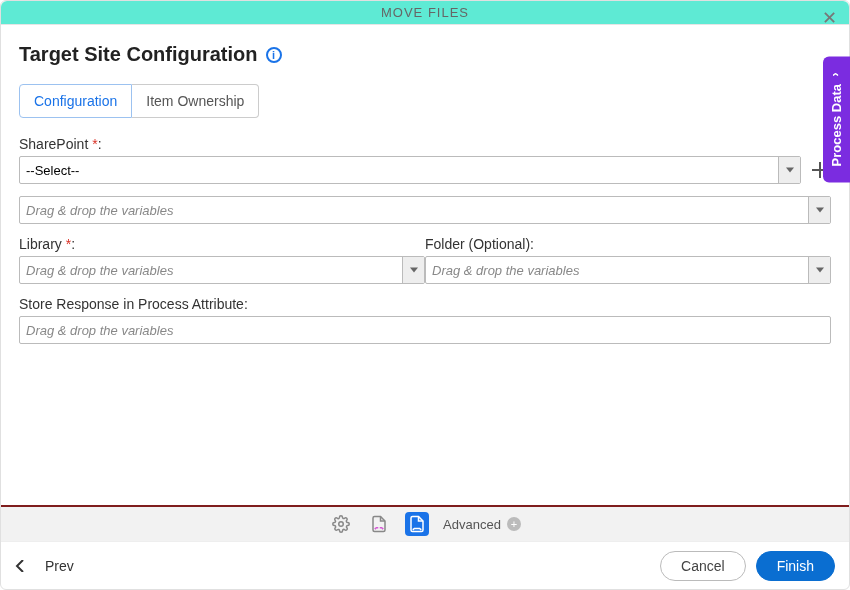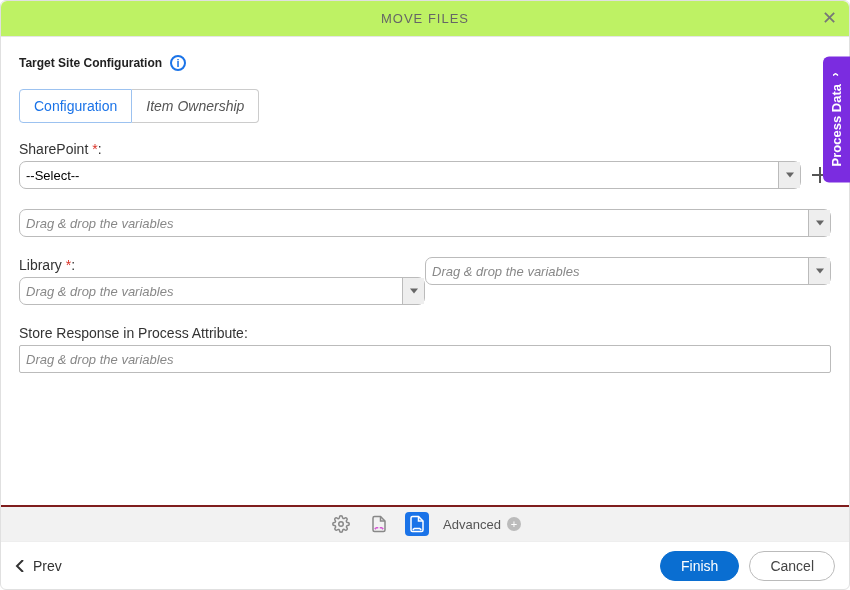--- a/index.html
+++ b/index.html
@@ -7,47 +7,47 @@
     margin: 0; padding: 0;
     font-family: "Segoe UI", Arial, sans-serif;
     font-size: 14px;
     color: #333;
     background: #fff;
     width: 850px; height: 590px;
     overflow: hidden;
   }
   .window { display: flex; flex-direction: column; height: 590px; border: 1px solid #e0e0e0; border-radius: 6px; }
   .titlebar {
-    background: #bef264;
-    height: 36px;
+    background: #5eead4;
+    height: 24px;
     display: flex; align-items: center; justify-content: center;
     position: relative;
     border-bottom: 1px solid #e5e5e5;
     border-radius: 6px 6px 0 0;
   }
   .titlebar .title { font-size: 13px; letter-spacing: 1px; color: #666; }
   .titlebar .close { position: absolute; right: 12px; top: 8px; color: #777; cursor: pointer; font-size: 18px; line-height: 18px; }
   .content { flex: 1; padding: 18px 18px 0 18px; position: relative; overflow: auto; }
   .section-title { display: flex; align-items: center; gap: 8px; margin-bottom: 18px; }
-  .section-title h2 { font-size: 12px; font-weight: 700; margin: 0; color: #222; }
+  .section-title h2 { font-size: 20px; font-weight: 700; margin: 0; color: #222; }
   .info-icon { width: 16px; height: 16px; border: 2px solid #1a73e8; border-radius: 50%; color: #1a73e8; font-size: 11px; font-weight: 700; display: inline-flex; align-items: center; justify-content: center; }
   .tabs { display: flex; margin: 12px 0 18px 0; }
   .tab { padding: 8px 14px; border: 1px solid #ccc; background: #fff; color: #555; cursor: pointer; font-size: 14px; }
-  .tab + .tab { border-left: none; font-style: italic; }
+  .tab + .tab { border-left: none; }
   .tab.active { color: #1a73e8; border-color: #9cc2f0; border-bottom: 1px solid #9cc2f0; }
   .tab:first-child { border-radius: 4px 0 0 4px; }
   .tab:last-child { border-radius: 0 4px 4px 0; }
 
-  .form-row { margin-bottom: 20px; }
+  .form-row { margin-bottom: 12px; }
   .form-cols { display: flex; }
   .form-cols > div { flex: 1; }
   label.field-label { display: block; font-size: 14px; color: #333; margin-bottom: 4px; }
   .required { color: #d93025; }
   .select-box {
-    display: flex; border: 1px solid #bbb; border-radius: 7px; height: 28px; background: #fff;
+    display: flex; border: 1px solid #bbb; border-radius: 2px; height: 28px; background: #fff;
   }
   .select-box input {
     flex: 1; border: none; outline: none; padding: 4px 6px; font-size: 13px; background: transparent;
   }
   .select-box input::placeholder { font-style: italic; color: #888; }
   .select-box .caret {
     width: 22px; border-left: 1px solid #bbb;
     display: flex; align-items: center; justify-content: center;
     background: #eee;
     cursor: pointer;
@@ -90,21 +90,21 @@
   .tool-icon.active { background: #1a73e8; color: #fff; }
   .tool-icon svg { width: 18px; height: 18px; }
   .adv { display: inline-flex; align-items: center; gap: 6px; color: #555; font-size: 13px; cursor: pointer; }
   .adv .plus-circ { width: 14px; height: 14px; border-radius: 50%; background: #bbb; color: #fff; display: inline-flex; align-items: center; justify-content: center; font-size: 11px; }
 
   
   .footer {
     height: 48px; display: flex; align-items: center; justify-content: space-between;
     padding: 0 14px; border-top: 1px solid #eee;
   }
-  .prev { display: inline-flex; align-items: center; gap: 8px; cursor: pointer; color: #333; }
+  .prev { display: inline-flex; align-items: center; gap: 20px; cursor: pointer; color: #333; }
   .prev svg { width: 10px; height: 12px; }
   .actions { display: flex; gap: 10px; }
   .btn {
     padding: 6px 20px; border-radius: 16px; font-size: 14px; cursor: pointer;
     border: 1px solid transparent;
   }
   .btn.primary { background: #0a6ed1; color: #fff; border-color: #0a6ed1; }
   .btn.secondary { background: #fff; color: #444; border-color: #bbb; }
 </style>
 </head>
@@ -175,20 +175,21 @@
         <div class="select-box">
           <input placeholder="Drag &amp; drop the variables" style="">
           <div class="caret">
             <svg viewBox="0 0 10 6">
                 <path d="M0 0 L5 6 L10 0 Z" fill="#666"></path>
               </svg>
           </div>
         </div>
       </div>
       <div>
+        <label class="field-label">Folder (Optional):</label>
         <div class="select-box">
           <input placeholder="Drag &amp; drop the variables" style="">
           <div class="caret">
             <svg viewBox="0 0 10 6">
                 <path d="M0 0 L5 6 L10 0 Z" fill="#666"></path>
               </svg>
           </div>
         </div>
       </div>
     </div>
@@ -234,18 +235,18 @@
   </div>
 
   <div class="footer">
     <div class="prev">
       <svg viewBox="0 0 10 12">
           <path d="M8 0 L2 6 L8 12" fill="none" stroke="#333" stroke-width="2"></path>
         </svg>
       <span>Prev</span>
     </div>
     <div class="actions">
+      <button class="btn secondary">Cancel</button>
       <button class="btn primary">Finish</button>
-      <button class="btn secondary">Cancel</button>
     </div>
   </div>
 
 </div>
 
 </body></html>

